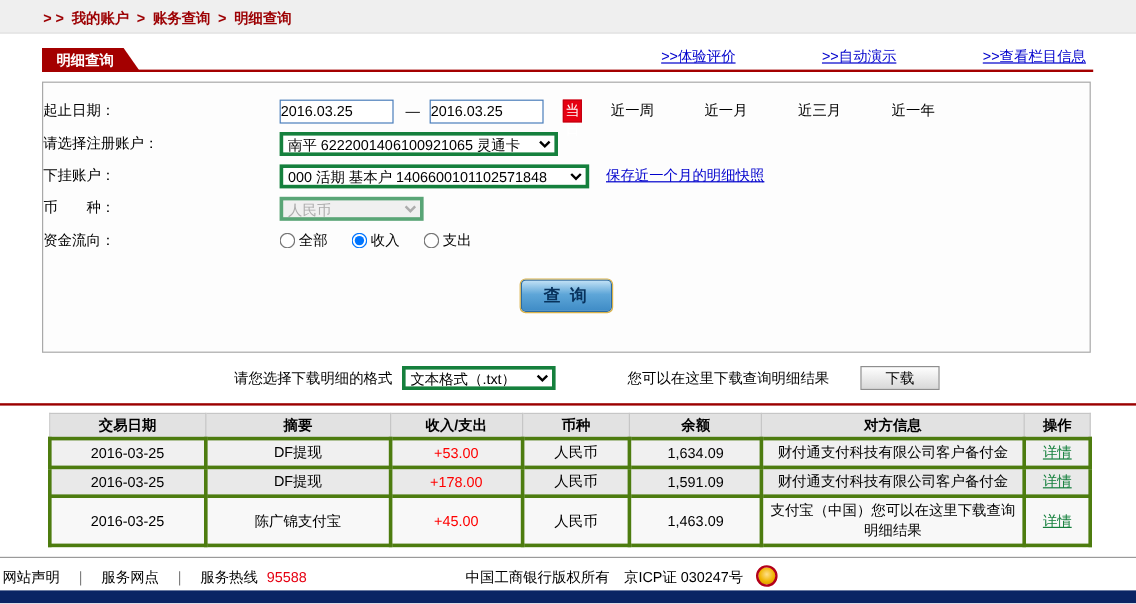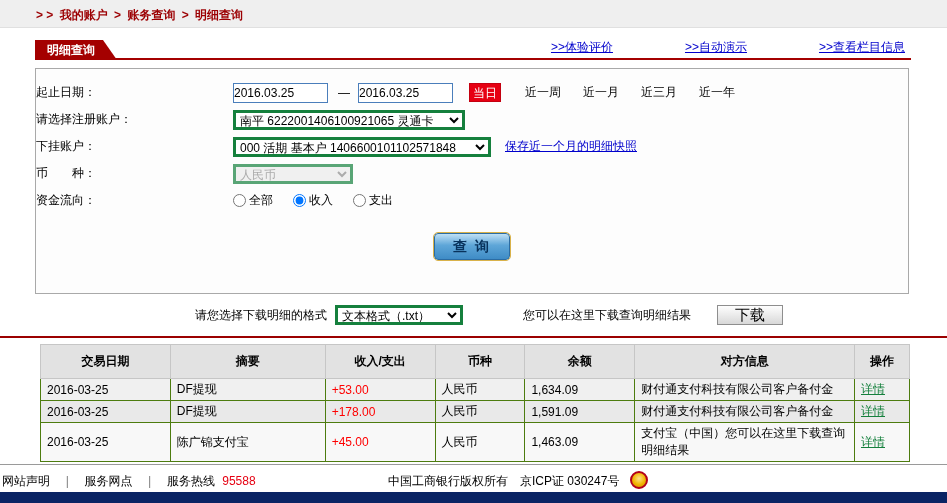--- a/index.html
+++ b/index.html
@@ -18,47 +18,47 @@
   .tab { position:relative; background:#A40000; color:#fff; font-weight:bold; height:20px; line-height:20px; padding:0 22px 0 12px; clip-path:polygon(0 0, calc(100% - 14px) 0, 100% 100%, 0 100%); }
   .tab-links { margin-left:auto; display:flex; gap:72px; padding-right:6px; margin-bottom:4px; }
   .tab-links a { color:#0000CC; text-decoration:underline; cursor:pointer; }
 
   
   .formbox { position:absolute; left:35px; top:68px; width:874px; height:226px; border:1px solid #A9A9A9; background:#FDFDFD; padding-top:13px; }
   .frow { display:flex; align-items:center; height:21px; margin-bottom:6px; }
   .flabel { width:197px; padding-right:4px; white-space:pre; }
   .dinput { width:95px; height:20px; border:1px solid #4A7EBB; font-size:12px; font-family:inherit; margin-right:8px; }
   .dash { margin:0 8px 0 2px; }
-  .today-btn { width:32px; height:19px; background:#E60012; color:#fff; border:1px solid #C40010; font-size:12px; line-height:16px; cursor:pointer; margin-left:8px; }
-  .ranges { display:flex; gap:22px; margin-left:24px; }
+  .today-btn { width:16px; height:19px; background:#E60012; color:#fff; border:1px solid #C40010; font-size:12px; line-height:16px; cursor:pointer; margin-left:8px; }
+  .ranges { display:flex; gap:42px; margin-left:24px; }
   .ranges span { cursor:pointer; }
   select { height:20px; font-size:12px; font-family:inherit; border:3px solid #15803d; background:#fff; }
   .sel-account { width:232px; }
   .sel-sub { width:258px; }
   .sel-currency { width:120px; background:#EBEBEB; color:#8A8A8A; }
   .snapshot { color:#0000CC; text-decoration:underline; margin-left:14px; cursor:pointer; }
   .radios { display:flex; align-items:center; gap:20px; }
   .radios label { display:flex; align-items:center; gap:3px; cursor:pointer; }
   .btnrow { display:flex; justify-content:center; margin-top:22px; }
   .query-btn { width:76px; height:27px; background:linear-gradient(#BFE0F5,#5EA6D8 45%,#3F8CC6); border:1px solid #2B6CA3; outline:1px solid #D9B24A; border-radius:4px; color:#08325C; font-weight:bold; font-size:14px; letter-spacing:2px; cursor:pointer; }
 
   
   .downloadrow { position:absolute; left:35px; top:304px; width:874px; height:22px; display:flex; align-items:center; }
   .dl-label { margin-left:160px; }
   .sel-format { width:128px; margin-left:8px; }
   .dl-hint { margin-left:60px; }
-  .dl-btn { margin-left:26px; width:66px; height:20px; background:linear-gradient(#FEFEFE,#D8D8D8); border:1px solid #8E8E8E; font-size:15px; cursor:pointer; }
+  .dl-btn { margin-left:26px; width:66px; height:20px; background:linear-gradient(#FEFEFE,#D8D8D8); border:1px solid #8E8E8E; font-size:12px; cursor:pointer; }
 
   
   .red-divider { position:absolute; left:0; top:336px; width:947px; height:2px; background:#9B0000; }
 
   
   .txn-table { position:absolute; left:40px; top:344px; width:870px; border-collapse:collapse; font-size:12px; }
-  .txn-table th { background:#E2E2E2; border:1px solid #C6C6C6; height:34px; font-weight:bold; text-align:center; }
-  .txn-table td { border:1px solid #4d7c0f; height:22px; text-align:left; padding:2px 6px; }
+  .txn-table th { background:#E2E2E2; border:1px solid #C6C6C6; height:21px; font-weight:bold; text-align:center; }
+  .txn-table td { border:3px solid #4d7c0f; height:22px; text-align:center; padding:2px 6px; }
   .txn-table tr.r0 td { background:#F0F0F0; }
   .txn-table tr.r1 td { background:#E9E9E9; }
   .txn-table tr.r2 td { background:#F8F8F8; }
   .amt { color:#FE0000; }
   .detail-link { color:#15803d; text-decoration:underline; cursor:pointer; }
 
   
   .footer-line { position:absolute; left:0; top:464px; width:947px; height:1px; background:#9A9A9A; }
   .footer { position:absolute; left:0; top:471px; width:947px; height:20px; }
   .f-left { position:absolute; left:2px; top:2px; }

